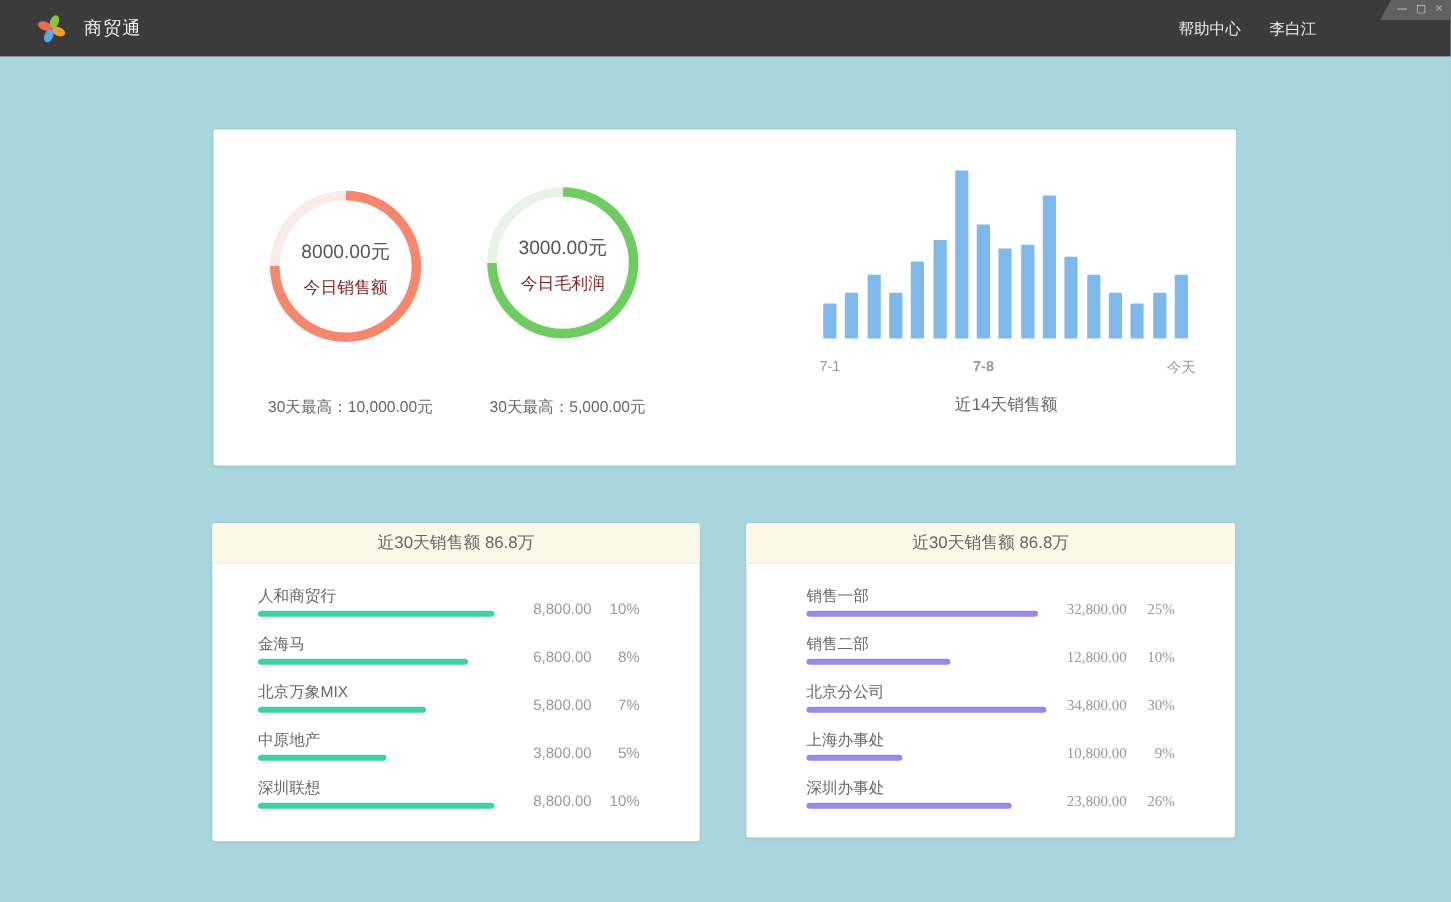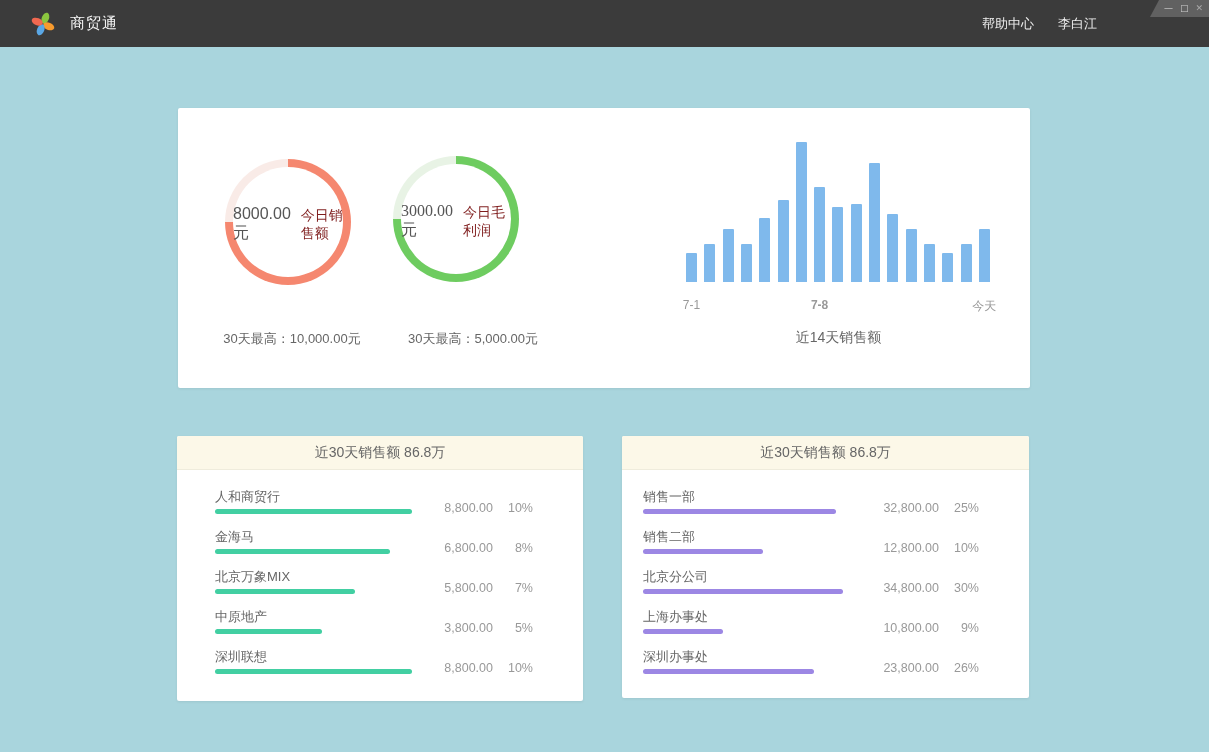--- a/index.html
+++ b/index.html
@@ -20,47 +20,47 @@
   .win-btn { color:#cfcfcf; font-size:9px; line-height:17px; cursor:pointer; font-family:"DejaVu Sans", sans-serif; }
   .win-btn.close { color:#a9a9a9; }
 
   
   .card { position:absolute; background:#ffffff; border-radius:2px; box-shadow:0 1px 3px rgba(0,0,0,0.07); }
   .overview-card { left:178px; top:108px; width:852px; height:280px; }
 
   
   .donut { position:absolute; width:126px; height:126px; border-radius:50%; }
   .donut-inner { position:absolute; left:8px; top:8px; width:110px; height:110px; border-radius:50%;
-                 background:#ffffff; display:flex; flex-direction:row; align-items:center;
+                 background:#ffffff; display:flex; flex-direction:column; align-items:center;
                  justify-content:center; gap:10px; padding-top:5px; }
   .donut-value { font-size:16px; color:#555555; }
   .donut-label { font-size:14px; color:#7f1d1d; }
   .donut-sales { left:47px; top:51px; }
-  .donut-profit { left:215px; top:48px;font-family:Liberation Serif, serif; }
+  .donut-profit { left:228px; top:48px; }
   .donut-caption { position:absolute; top:222px; width:180px; text-align:center; font-size:13px; color:#666666; white-space:nowrap; }
   .caption-sales { left:24px; }
   .caption-profit { left:205px; }
 
   
   .chart-yaxis { position:absolute; left:438px; top:37px; width:46px; height:137px; }
   .chart-ytick { position:absolute; right:0; transform:translateY(-50%); font-size:12px; color:#999999; }
   .chart-bars { position:absolute; left:508px; top:37px; width:305px; height:137px; }
   .chart-bar { position:absolute; bottom:0; width:11px; border-radius:1px 1px 0 0; }
   .chart-xlabels { position:absolute; left:508px; top:190px; width:305px; height:14px; }
   .chart-xlabel { position:absolute; transform:translateX(-50%); font-size:12px; color:#999999; white-space:nowrap; }
   .chart-title { position:absolute; left:508px; top:221px; width:305px; text-align:center; font-size:14px; color:#666666; }
 
   
   .rank-card { top:436px; }
   .rank-card.customers { left:177px; width:406px; height:265px; }
   .rank-card.departments { left:622px; width:407px; height:262px; }
   .rank-head { height:34px; background:#fcf8e8; border-bottom:1px solid #efecdc; border-radius:2px 2px 0 0;
                display:flex; align-items:center; justify-content:center; font-size:14px; color:#666666; }
   .rank-body { padding:16px 50px 0 38px; }
-  .departments .rank-body { padding-left:21px; }
+  .departments .rank-body { padding-left:50px;font-family:Liberation Serif, serif; }
   .rank-row { position:relative; height:40px; }
   .rank-name { position:absolute; left:0; top:2px; font-size:13px; color:#666666; }
   .rank-bar { position:absolute; left:0; top:23px; height:5px; border-radius:3px; }
   .rank-vals { position:absolute; right:0; top:15px; display:flex; font-size:12.5px; color:#999999; }
   .rank-pct { width:40px; text-align:right; }
 </style>
 </head>
 <body>
 
 <div class="titlebar">

